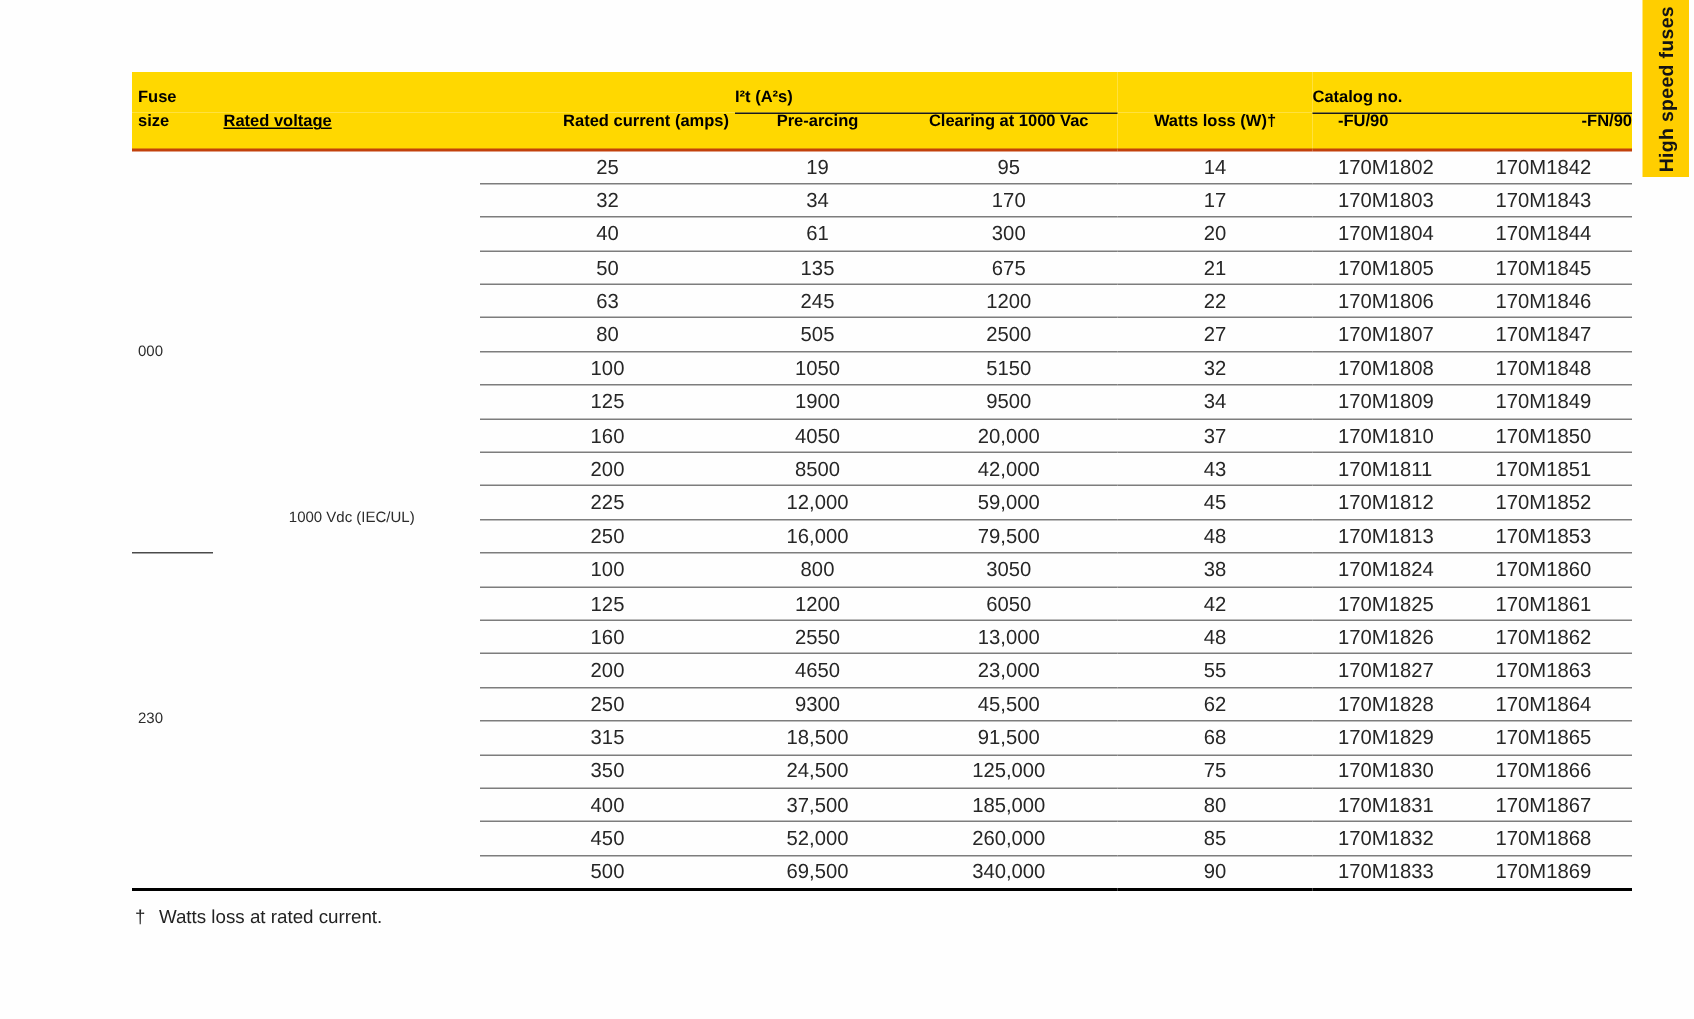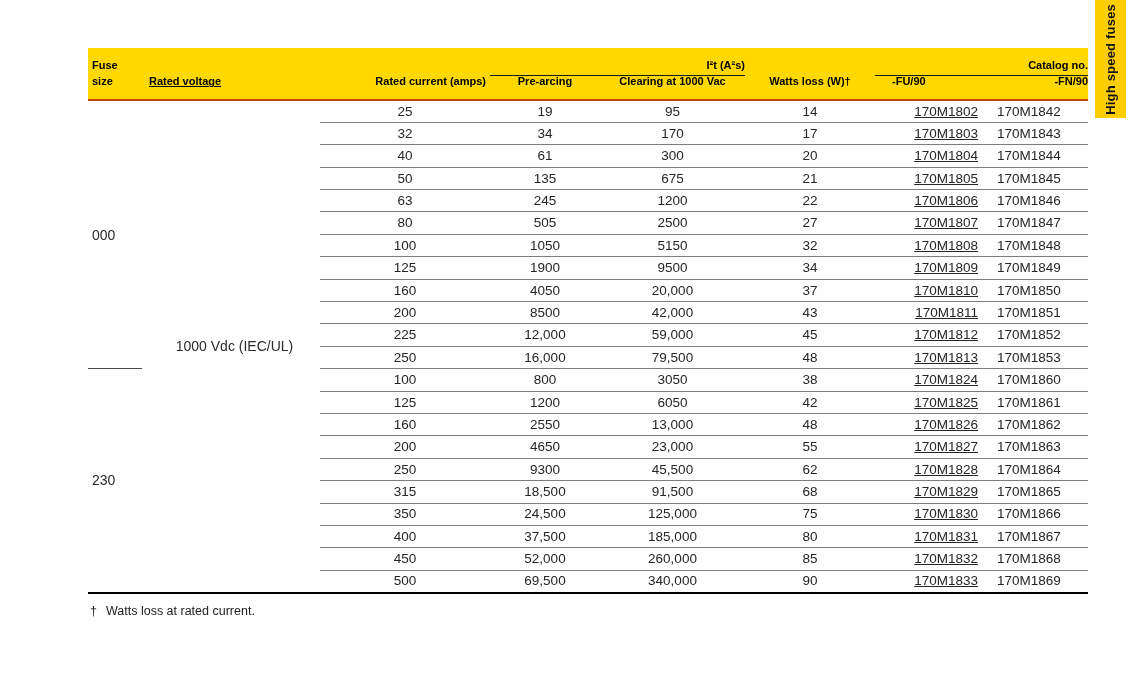--- a/index.html
+++ b/index.html
@@ -15,40 +15,40 @@
   .spec-table {
     position:absolute; left:88px; top:48px; width:1000px;
     border-collapse:collapse; table-layout:fixed;
   }
   thead th {
     background:var(--accent); color:#000; font-weight:bold;
     font-size:11px; line-height:1.05; padding:0;
   }
   .row-group th { height:27px; vertical-align:bottom; padding-bottom:3px; }
   .row-cols  th { height:25px; vertical-align:bottom; padding-bottom:11px; border-bottom:2px solid #c2410c; }
-  th.group { text-align:right; border-bottom:1.5px solid #1a1a1a; }
+  th.group { text-align:left; border-bottom:1.5px solid #1a1a1a; }
 
   .h-fuse   { text-align:left;  padding-left:4px; }
   .h-voltage{ text-align:left;  padding-left:7px;text-decoration:underline; }
   .h-current{ text-align:right; padding-right:4px; }
   .h-pre, .h-clear, .h-watts { text-align:center; }
   .h-fu { text-align:left; padding-left:17px; }
   .h-fn { text-align:right; padding-left:19px; }
 
   tbody td {
     height:22.4px; font-size:13.5px; color:#262626; line-height:1;
     vertical-align:middle; padding:0; border-bottom:1px solid #7d7d7d;
   }
   td.c2, td.c3, td.c4, td.c5 { text-align:center; }
-  td.c6 { text-align:right; padding-left:17px;text-decoration:underline; }
+  td.c6 { text-align:left; padding-left:17px; }
   td.c7 { text-align:left; padding-left:19px; }
 
   td.fuse-cell, td.voltage-cell {
     border-bottom:none; text-align:left; vertical-align:middle;
-    color:#2b2b2b; font-size:14px;
+    color:#2b2b2b; font-size:10px;
   }
   td.fuse-cell   { padding-left:4px; }
   td.voltage-cell{ padding-left:7px;text-align:center; }
   td.group-split { border-bottom:1px solid #4a4a4a; }
   td.last-row, td.last-cell { border-bottom:2px solid #000; }
 
   
   .footnote {
     position:absolute; left:90px; top:604px;
     font-size:12.5px; color:#222; display:flex; gap:9px; align-items:baseline;

